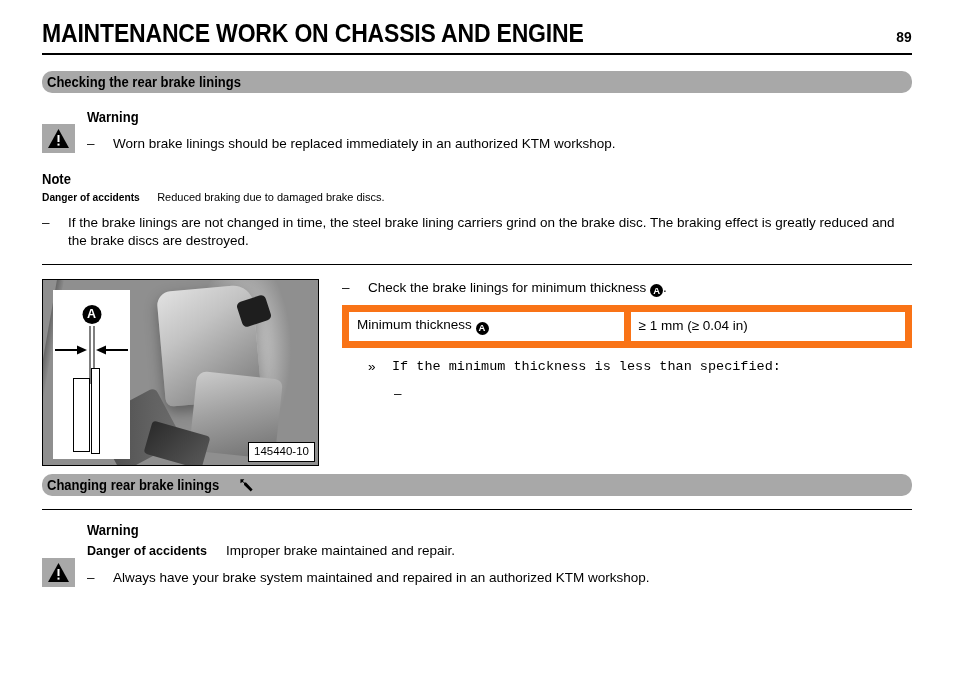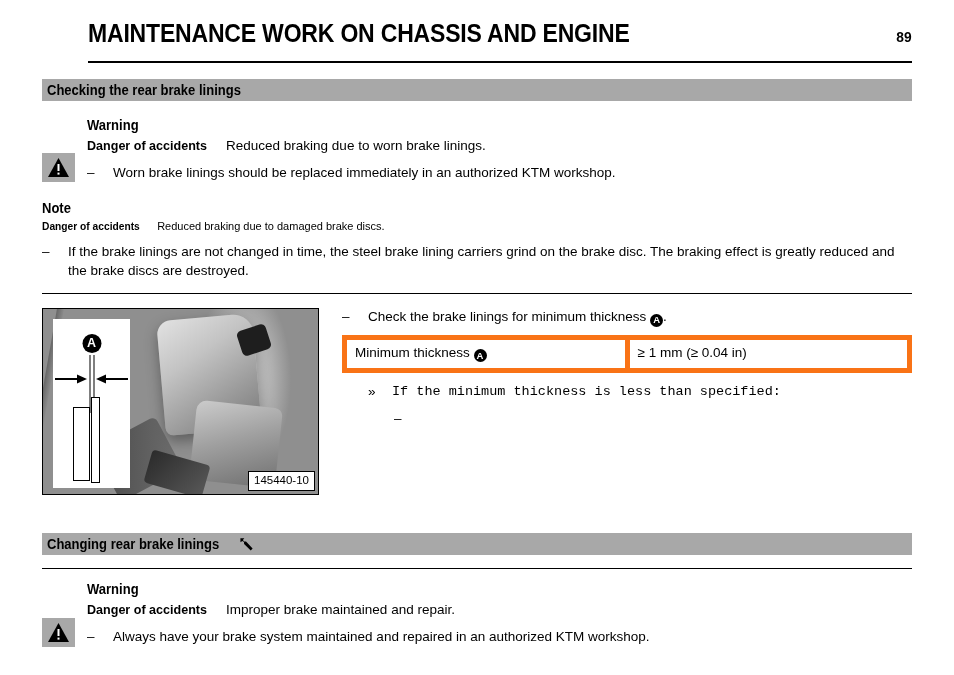--- a/index.html
+++ b/index.html
@@ -24,22 +24,21 @@
   }
 
   
   .header {
     position: relative;
     height: 46px;
     display: flex;
     align-items: flex-end;
     justify-content: space-between;
     border-bottom: 2px solid #000;
-    padding-bottom: 15px;
-    margin-left: 46px;
+    padding-bottom: 7px;
   }
   .header-title {
     font-size: 25px;
     font-weight: bold;
     letter-spacing: -0.2px;
     line-height: 1;
     transform: scaleX(0.92);
     transform-origin: left bottom;
     white-space: nowrap;
   }
@@ -53,20 +52,21 @@
   }
 
   
   .section-bar {
     background: #a8a8a8;
     height: 22px;
     display: flex;
     align-items: center;
     padding-left: 5px;
     box-sizing: border-box;
+    border-radius: 10px;
   }
   .section-bar .section-title {
     font-size: 14px;
     font-weight: bold;
     line-height: 1;
     transform: scaleX(0.93);
     transform-origin: left center;
     white-space: nowrap;
   }
   .section-bar .wrench {
@@ -337,21 +337,21 @@
   .r-dash .mk { flex: 0 0 auto; width: 26px; }
   .r-dash .tx { flex: 1; }
 
   .spec-table {
     border-collapse: collapse;
     width: 100%;
     margin-top: 8px;
     table-layout: fixed;
   }
   .spec-table td {
-    border: 5px solid #f97316;
+    border: 7px solid #f97316;
     font-size: 13.5px;
     line-height: 1.2;
     padding: 5px 8px 6px 8px;
     height: 17px;
   }
 
   .sub-item {
     display: flex;
     font-size: 13.5px;
     line-height: 1.35;
@@ -369,21 +369,21 @@
     padding-left: 52px;
   }
   .sub-sub-item .mk { flex: 0 0 auto; width: 22px; }
   .sub-sub-item .tx { flex: 1; }
 
   .inline-ico {
     display: inline-flex;
     align-items: center;
     vertical-align: -2px;
   }
-  .section-2 { margin-top: 38px; }
+  .section-2 { margin-top: 8px; }
 </style>
 </head>
 <body>
 
 <div class="page">
 
   <div class="header">
     <div class="header-title">MAINTENANCE WORK ON CHASSIS AND ENGINE</div>
     <div class="page-number">89</div>
   </div>
@@ -395,23 +395,20 @@
   <div class="warn-block">
     <div class="warn-icon">
       <svg width="23" height="21" viewBox="0 0 23 21" aria-hidden="true">
         <polygon points="11.5,1 22,20 1,20" fill="#000"></polygon>
         <rect x="10.5" y="7" width="2" height="7" fill="#fff"></rect>
         <rect x="10.5" y="15.6" width="2" height="2" fill="#fff"></rect>
       </svg>
     </div>
     <div class="warn-body">
       <div class="warn-title">Warning</div>
-      <div class="warn-line">
-        <b>Danger of accidents</b><span class="desc">Reduced braking due to worn brake linings.</span>
-      </div>
       <div class="dash-item">
         <span class="mk">–</span>
         <span class="tx">Worn brake linings should be replaced immediately in an authorized KTM workshop.</span>
       </div>
     </div>
   </div>
 
   <div class="note-block">
     <div class="note-title">Note</div>
     <div class="note-line">

